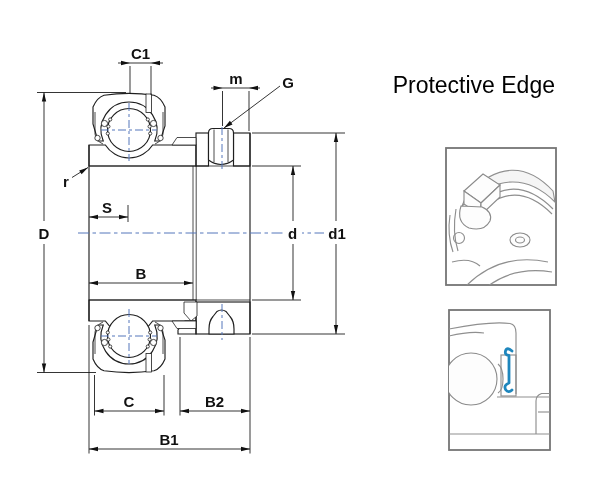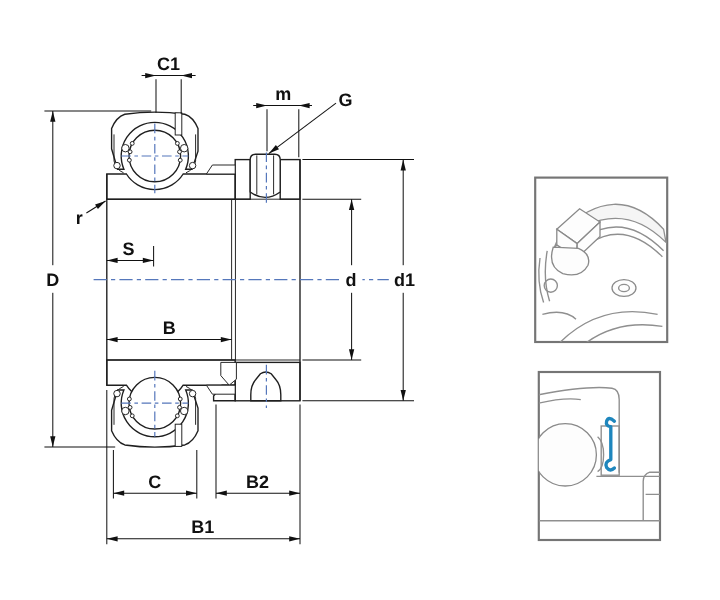--- a/index.html
+++ b/index.html
@@ -273,14 +273,15 @@
         <path class="det" d="M 497,397 L 550,397"></path>
         <path class="det" d="M 449,434 L 550,434"></path>
         <path class="det" d="M 536,434 L 536,401 Q 536,395.5 541.5,393.5 L 550,393.5"></path>
         <path class="det" d="M 538,412 L 550,412" stroke-width="0.9"></path>
       </g>
     </g>
   </svg>
 
   <div id="title-block">
     <br>
+    <span>Protective Edge</span>
   </div>
 </div>
 
 </body></html>

